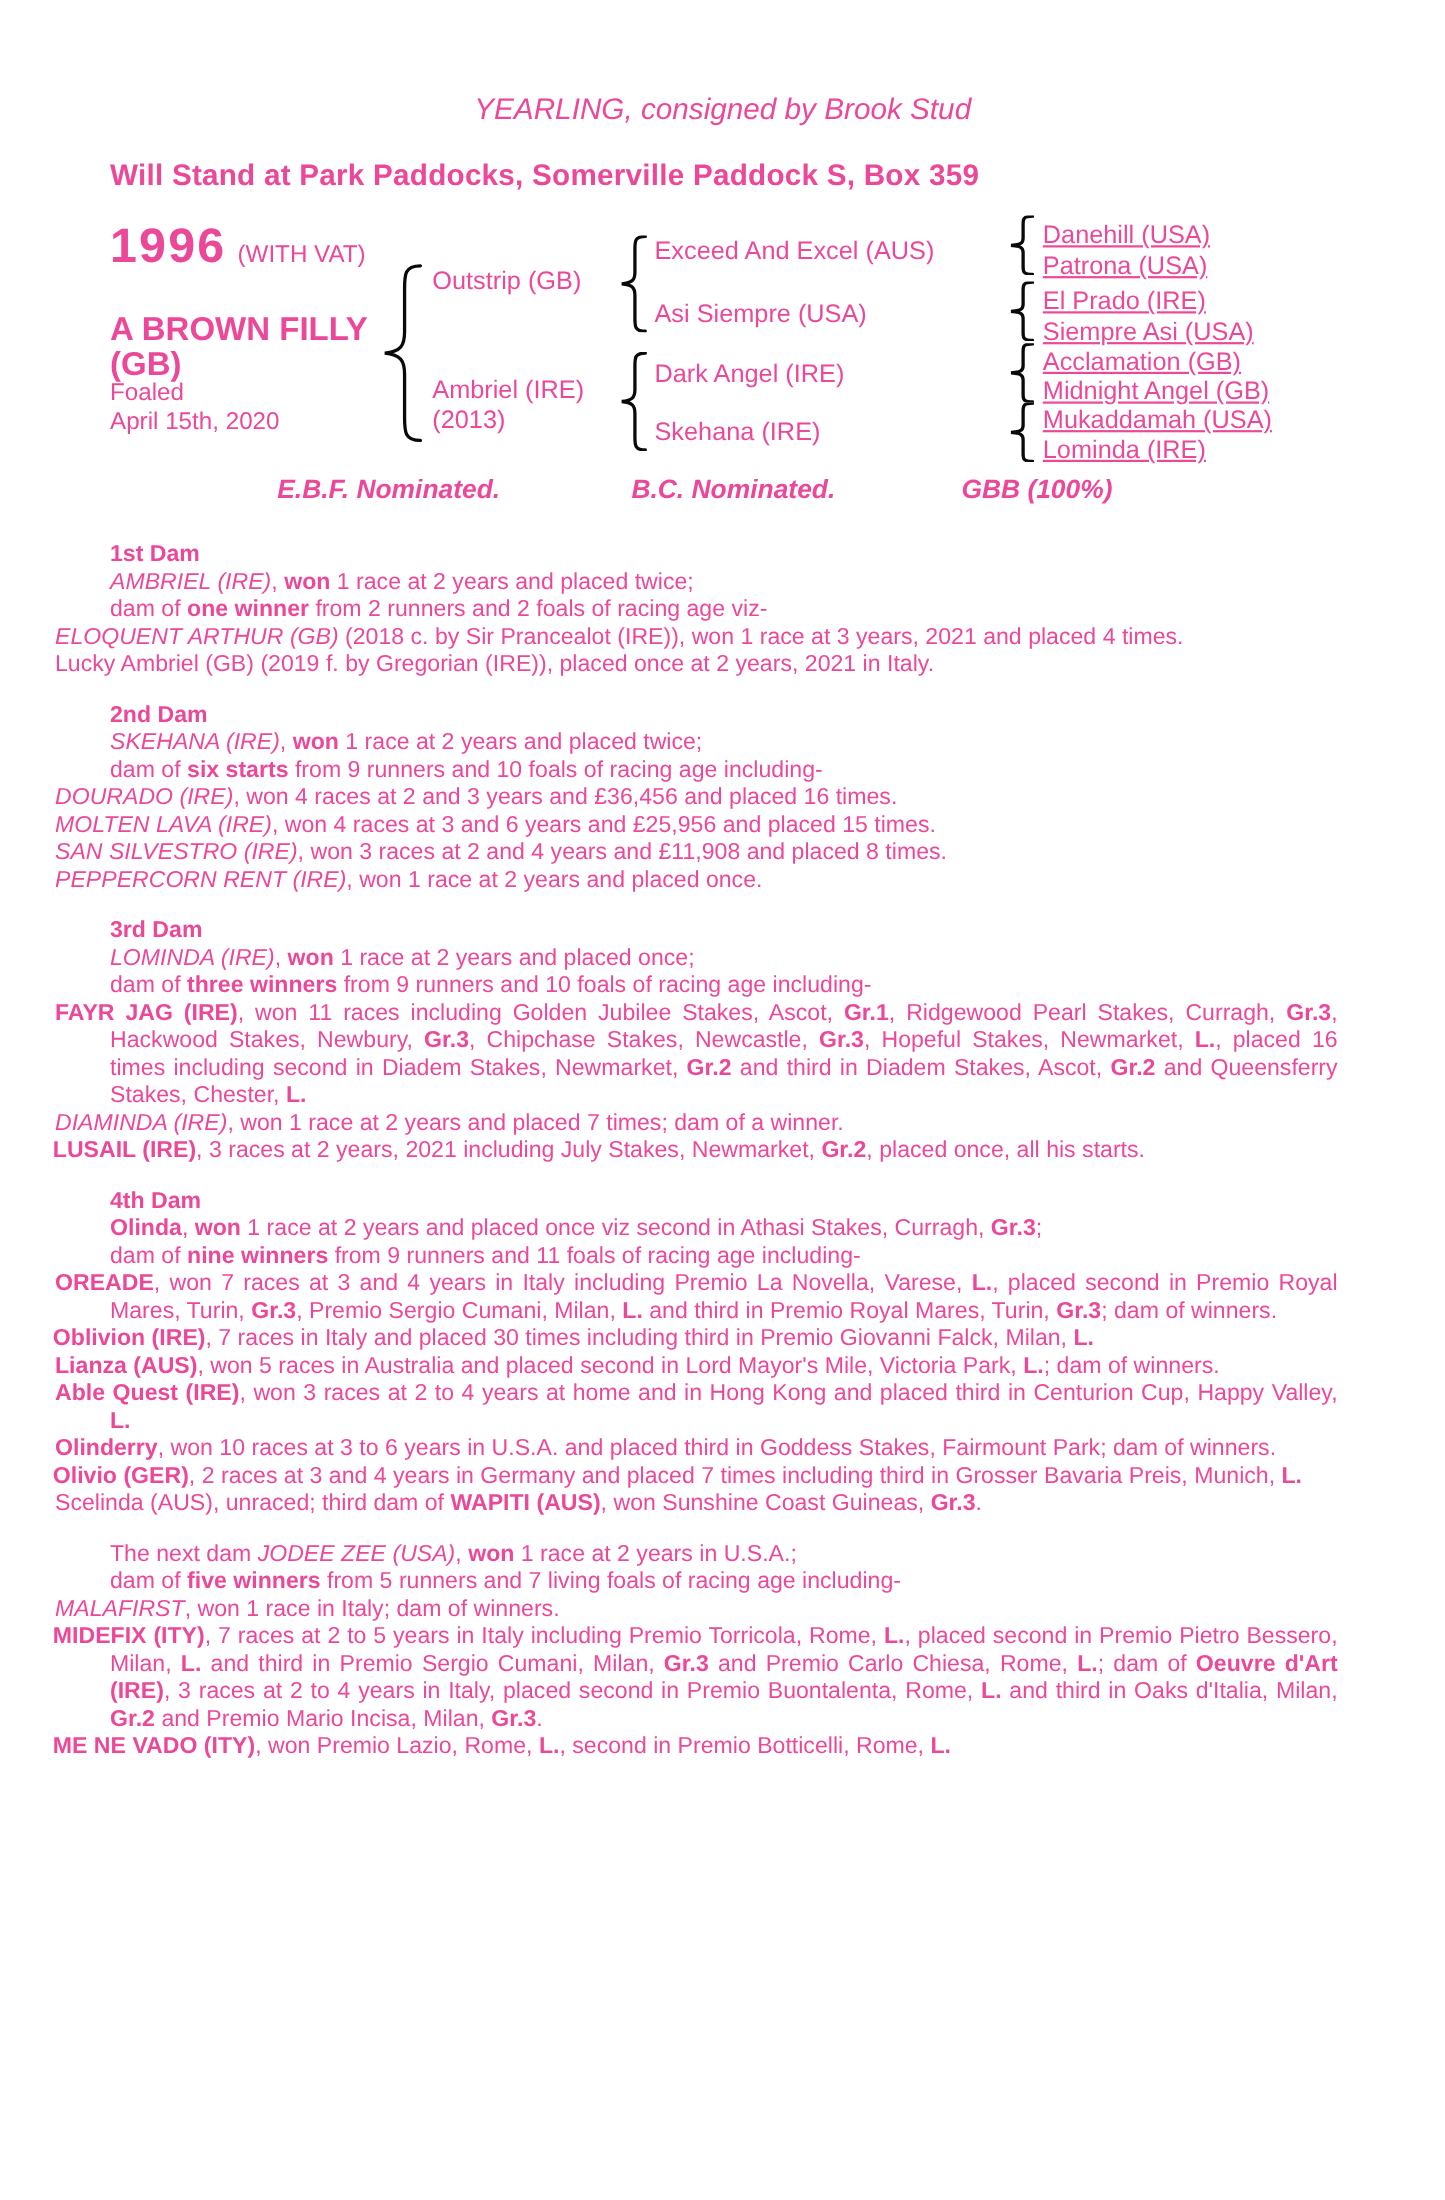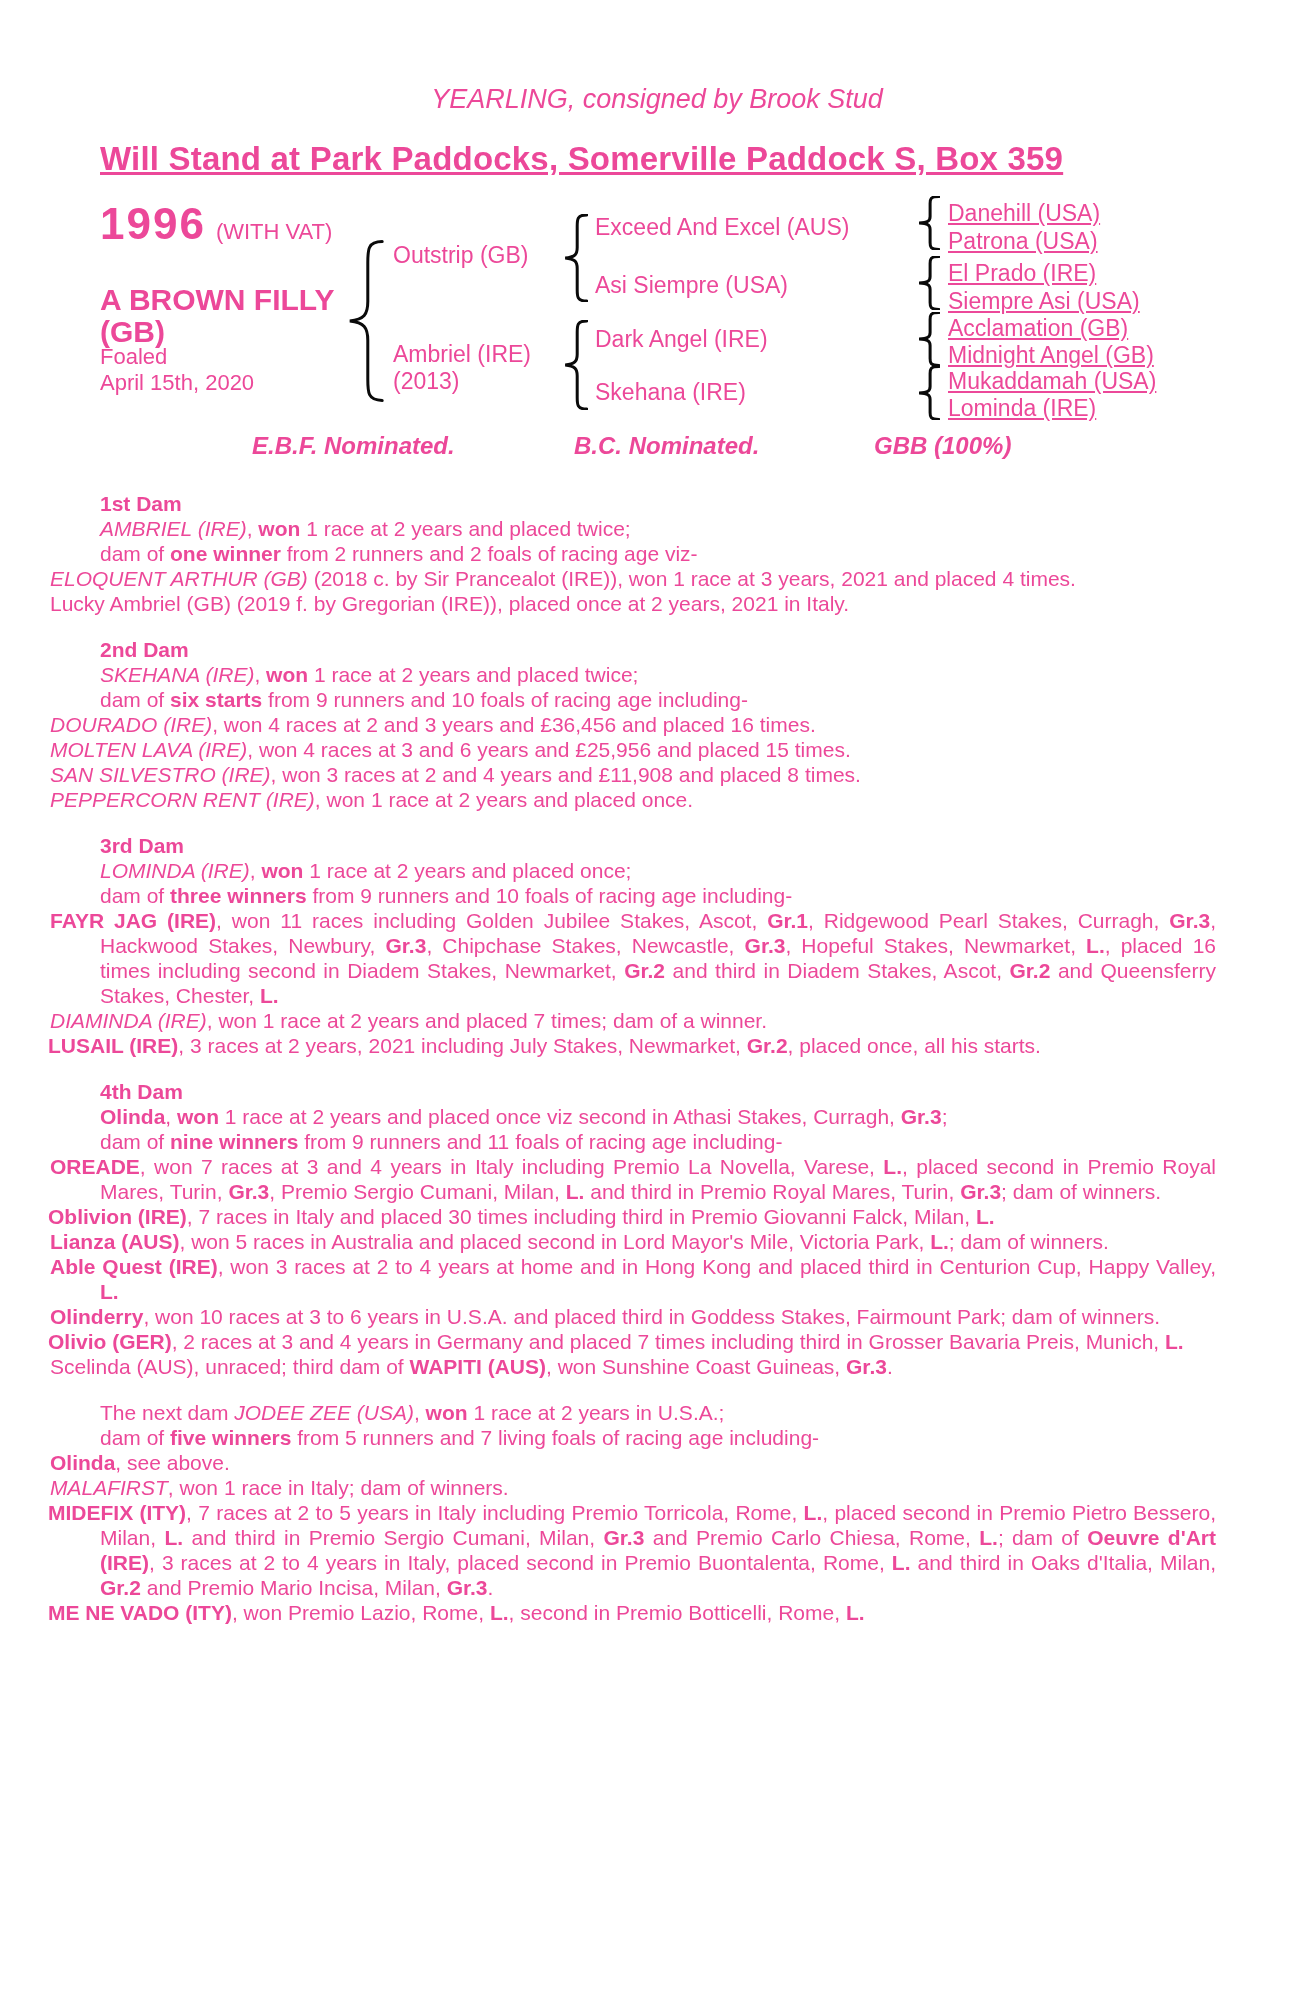--- a/index.html
+++ b/index.html
@@ -13,23 +13,22 @@
     overflow:hidden;
   }
   
   .title{
     position:absolute;top:84px;left:0;width:100%;
     text-align:center;
     font-style:italic;font-size:27px;line-height:30px;
   }
   .standline{
     position:absolute;top:144px;left:100px;
-    font-weight:bold;font-size:33px;line-height:30px;
+    font-weight:bold;font-size:27px;line-height:30px;
     letter-spacing:.2px;
-    text-decoration:underline;
   }
   
   .lotline{position:absolute;top:202px;left:100px;display:flex;align-items:baseline;}
   .lotnum{font-size:44px;font-weight:bold;letter-spacing:2px;line-height:44px;}
   .lotvat{font-size:22px;margin-left:10px;}
   .horse-name{position:absolute;top:284px;left:100px;font-weight:bold;font-size:30px;line-height:32px;}
   .foaled{position:absolute;top:344px;left:100px;font-size:22px;line-height:26px;}
   
   .ped{position:absolute;font-size:23px;line-height:24px;white-space:nowrap;}
   .ped2{line-height:27px;}
@@ -177,20 +176,19 @@
         <p class="p2 just"><span class="run-b">Oblivion (IRE)</span><span>, 7 races in Italy and placed 30 times including third in Premio Giovanni Falck, Milan, </span><span class="run-b">L.</span></p>
         <p class="p1 just"><span class="run-b">Lianza (AUS)</span><span>, won 5 races in Australia and placed second in Lord Mayor's Mile, Victoria Park, </span><span class="run-b">L.</span><span>; dam of winners.</span></p>
         <p class="p1 just"><span class="run-b">Able Quest (IRE)</span><span>, won 3 races at 2 to 4 years at home and in Hong Kong and placed third in Centurion Cup, Happy Valley, </span><span class="run-b">L.</span></p>
         <p class="p1 just"><span class="run-b">Olinderry</span><span>, won 10 races at 3 to 6 years in U.S.A. and placed third in Goddess Stakes, Fairmount Park; dam of winners.</span></p>
         <p class="p2 just"><span class="run-b">Olivio (GER)</span><span>, 2 races at 3 and 4 years in Germany and placed 7 times including third in Grosser Bavaria Preis, Munich, </span><span class="run-b">L.</span></p>
         <p class="p1"><span>Scelinda (AUS), unraced; third dam of </span><span class="run-b">WAPITI (AUS)</span><span>, won Sunshine Coast Guineas, </span><span class="run-b">Gr.3</span><span>.</span></p>
       </div>
       <div class="section">
         <p class="p0"><span>The next dam </span><span class="run-i">JODEE ZEE (USA)</span><span>, </span><span class="run-b">won</span><span> 1 race at 2 years in U.S.A.;</span></p>
         <p class="p0"><span>dam of </span><span class="run-b">five winners</span><span> from 5 runners and 7 living foals of racing age including-</span></p>
-        <p class="p1"><span class="run-b">Olinda</span><span>, see above.</span></p>
         <p class="p1"><span class="run-i">MALAFIRST</span><span>, won 1 race in Italy; dam of winners.</span></p>
         <p class="p2 just"><span class="run-b">MIDEFIX (ITY)</span><span>, 7 races at 2 to 5 years in Italy including Premio Torricola, Rome, </span><span class="run-b">L.</span><span>, placed second in Premio Pietro Bessero, Milan, </span><span class="run-b">L.</span><span> and third in Premio Sergio Cumani, Milan, </span><span class="run-b">Gr.3</span><span> and Premio Carlo Chiesa, Rome, </span><span class="run-b">L.</span><span>; dam of </span><span class="run-b">Oeuvre d'Art (IRE)</span><span>, 3 races at 2 to 4 years in Italy, placed second in Premio Buontalenta, Rome, </span><span class="run-b">L.</span><span> and third in Oaks d'Italia, Milan, </span><span class="run-b">Gr.2</span><span> and Premio Mario Incisa, Milan, </span><span class="run-b">Gr.3</span><span>.</span></p>
         <p class="p2"><span class="run-b">ME NE VADO (ITY)</span><span>, won Premio Lazio, Rome, </span><span class="run-b">L.</span><span>, second in Premio Botticelli, Rome, </span><span class="run-b">L.</span></p>
       </div>
     </div>
 
 </div>
 
 </body></html>

